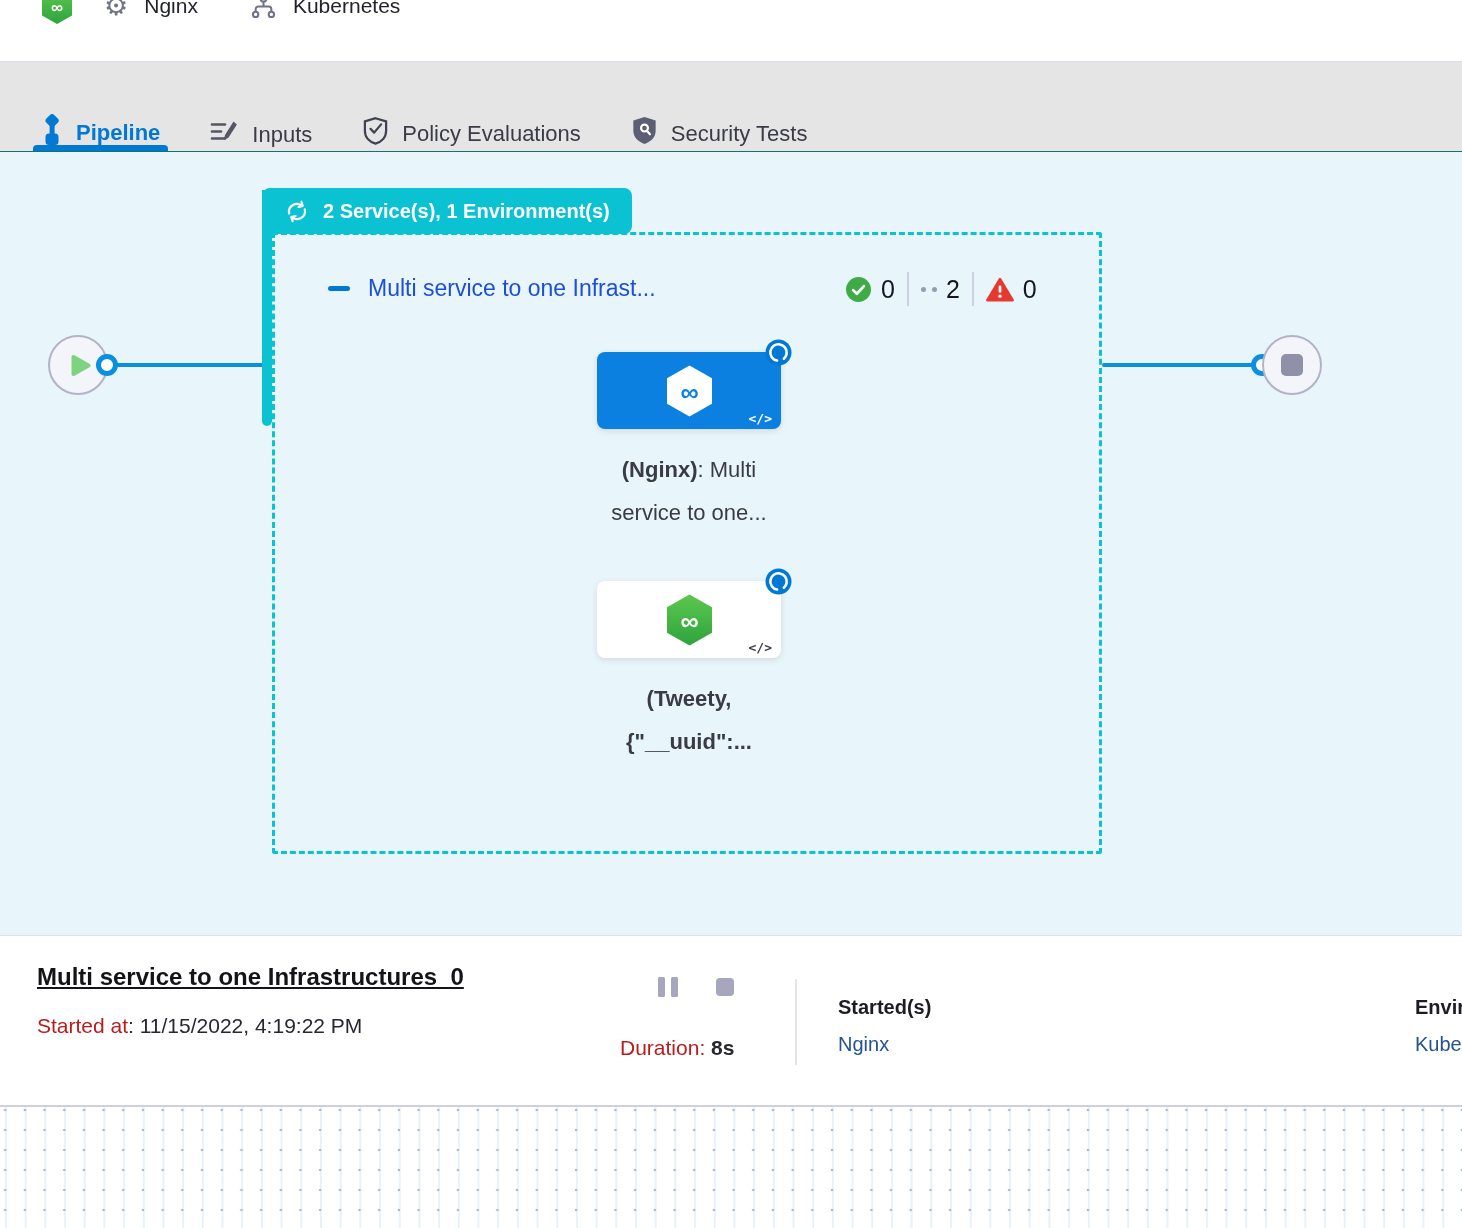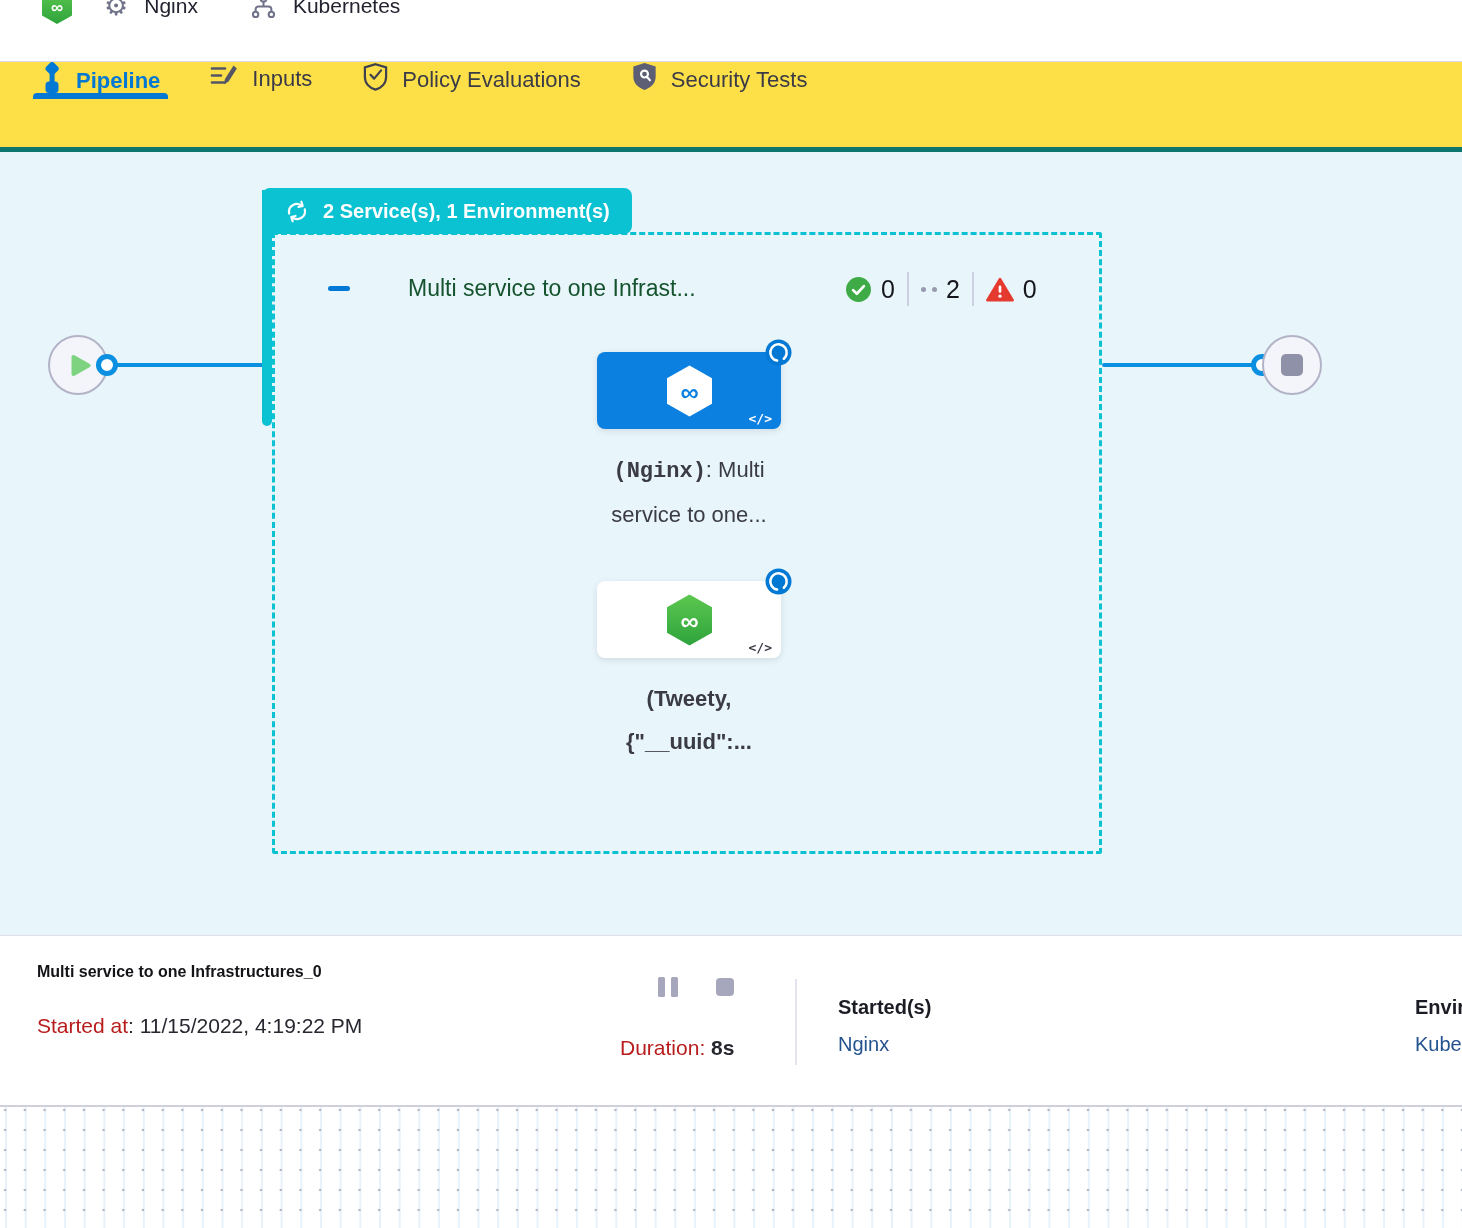--- a/index.html
+++ b/index.html
@@ -14,22 +14,22 @@
     display:flex; align-items:center; }
   .hlogo { display:flex; }
   .hitem { display:flex; align-items:center; cursor:pointer; }
   .hitem .ic { display:flex; }
   .hlabel { font-size:21px; color:#22232e; margin-left:16px; }
   .gear { font-size:27px; color:#70728a; line-height:1; }
   .gap1 { margin-left:30px; } .gap2 { margin-left:52px; }
 
   
   .tab-bar { position:absolute; top:62px; left:0; right:0; height:90px;
-    background:#fde047; border-bottom:5px solid #0f766e;
-    display:flex; align-items:flex-start; padding-left:37px; }
+    background:#e5e5e5; border-bottom:1px solid #0f766e;
+    display:flex; align-items:flex-end; padding-left:37px; }
   .tab { position:relative; display:flex; align-items:center; gap:13px;
     font-size:22px; color:#3a3b47; padding:0 4px; margin-right:42px; cursor:pointer; }
   .tab .tlabel { white-space:nowrap; }
   .tab.active { color:var(--accent-blue,#0278d5); font-weight:bold; }
   .tab.active .underline { position:absolute; left:-4px; right:-4px; bottom:0;
     height:6px; background:var(--accent-blue,#0278d5); border-radius:4px 4px 0 0; }
 
   
   .canvas { position:absolute; top:152px; left:0; width:1462px; height:783px;
     background:var(--canvas-bg,#e8f5fa); }
@@ -46,48 +46,48 @@
 
   .group-badge { display:flex; align-items:center; gap:13px; height:46px;
     padding:0 22px; background:var(--teal,#0ac2d2); color:#fff;
     border-radius:8px 8px 8px 0; font-size:20px; font-weight:600;
     white-space:nowrap; cursor:pointer; }
   .group-bar { width:10px; background:var(--teal,#0ac2d2); border-radius:0 0 5px 5px; }
   .dashed-box { border:3px dashed var(--teal,#0ac2d2); border-radius:3px; }
 
   .collapse-minus { width:22px; height:5px; border-radius:3px;
     background:var(--accent-blue,#0278d5); cursor:pointer; }
-  .stage-title { font-size:23px; color:#14532d; white-space:nowrap;margin-left:40px; }
+  .stage-title { font-size:23px; color:#1d4ed8; white-space:nowrap; }
 
   .counts { display:flex; align-items:center; font-size:25px; color:#16171d; }
   .counts .num { margin-left:9px; }
   .vdiv { width:2px; height:34px; background:#ccd0e0; margin:0 12px; }
   .dots { display:flex; gap:6px; }
   .dots i { width:5px; height:5px; border-radius:50%; background:#989bb0; }
 
   .svc-card { width:184px; height:77px; border-radius:8px; position:absolute;
     cursor:pointer; box-shadow:0 2px 6px rgba(40,41,61,.12); }
   .svc-card.blue { background:var(--card-blue,#0b80e0); }
   .svc-card.white { background:#fff; }
   .card-logo { position:absolute; left:66px; top:12px; }
   .code-glyph { position:absolute; right:9px; bottom:3px;
     font-family:"DejaVu Sans Mono", monospace; font-size:13px; font-weight:bold; }
   .svc-card.blue .code-glyph { color:#fff; }
   .svc-card.white .code-glyph { color:#3a3b47; }
   .spinner { position:absolute; left:168px; top:-13px; }
 
   .node-label { position:absolute; width:300px; text-align:center;
     font-size:22px; line-height:43px; color:#3a3b47; }
-  .node-label b { font-weight:bold;font-family:Liberation Mono, monospace; }
+  .node-label b { font-weight:bold; }
 
   
   .info-bar { position:absolute; top:935px; left:0; width:1462px; height:170px;
     background:#fff; border-top:1px solid #dfe0ea; overflow:hidden; }
-  .exec-title { position:absolute; left:37px; top:27px; font-size:16px;
-    font-weight:bold; color:#131318; white-space:nowrap; }
+  .exec-title { position:absolute; left:37px; top:27px; font-size:24px;
+    font-weight:bold; color:#131318; white-space:nowrap;text-decoration:underline; }
   .started { position:absolute; left:37px; top:78px; font-size:21px; }
   .lbl-gray { color:#b91c1c; } .val-dark { color:#26272f; }
   .ctl-pause { position:absolute; left:658px; top:41px; display:flex; gap:6px; cursor:pointer; }
   .ctl-pause i { width:7px; height:20px; background:#a6a6bc; border-radius:1.5px; }
   .ctl-stop { position:absolute; left:716px; top:42px; width:18px; height:18px;
     background:#a6a6bc; border-radius:4px; cursor:pointer; }
   .duration { position:absolute; left:620px; top:78px; font-size:21px;margin-top:22px; }
   .duration .val-dark { font-weight:600; }
   .foot-vdiv { position:absolute; left:795px; top:43px; width:2px; height:86px; background:#e3e4ed; }
   .foot-col-label { position:absolute; font-size:20px; font-weight:600; color:#1c1d24; }

